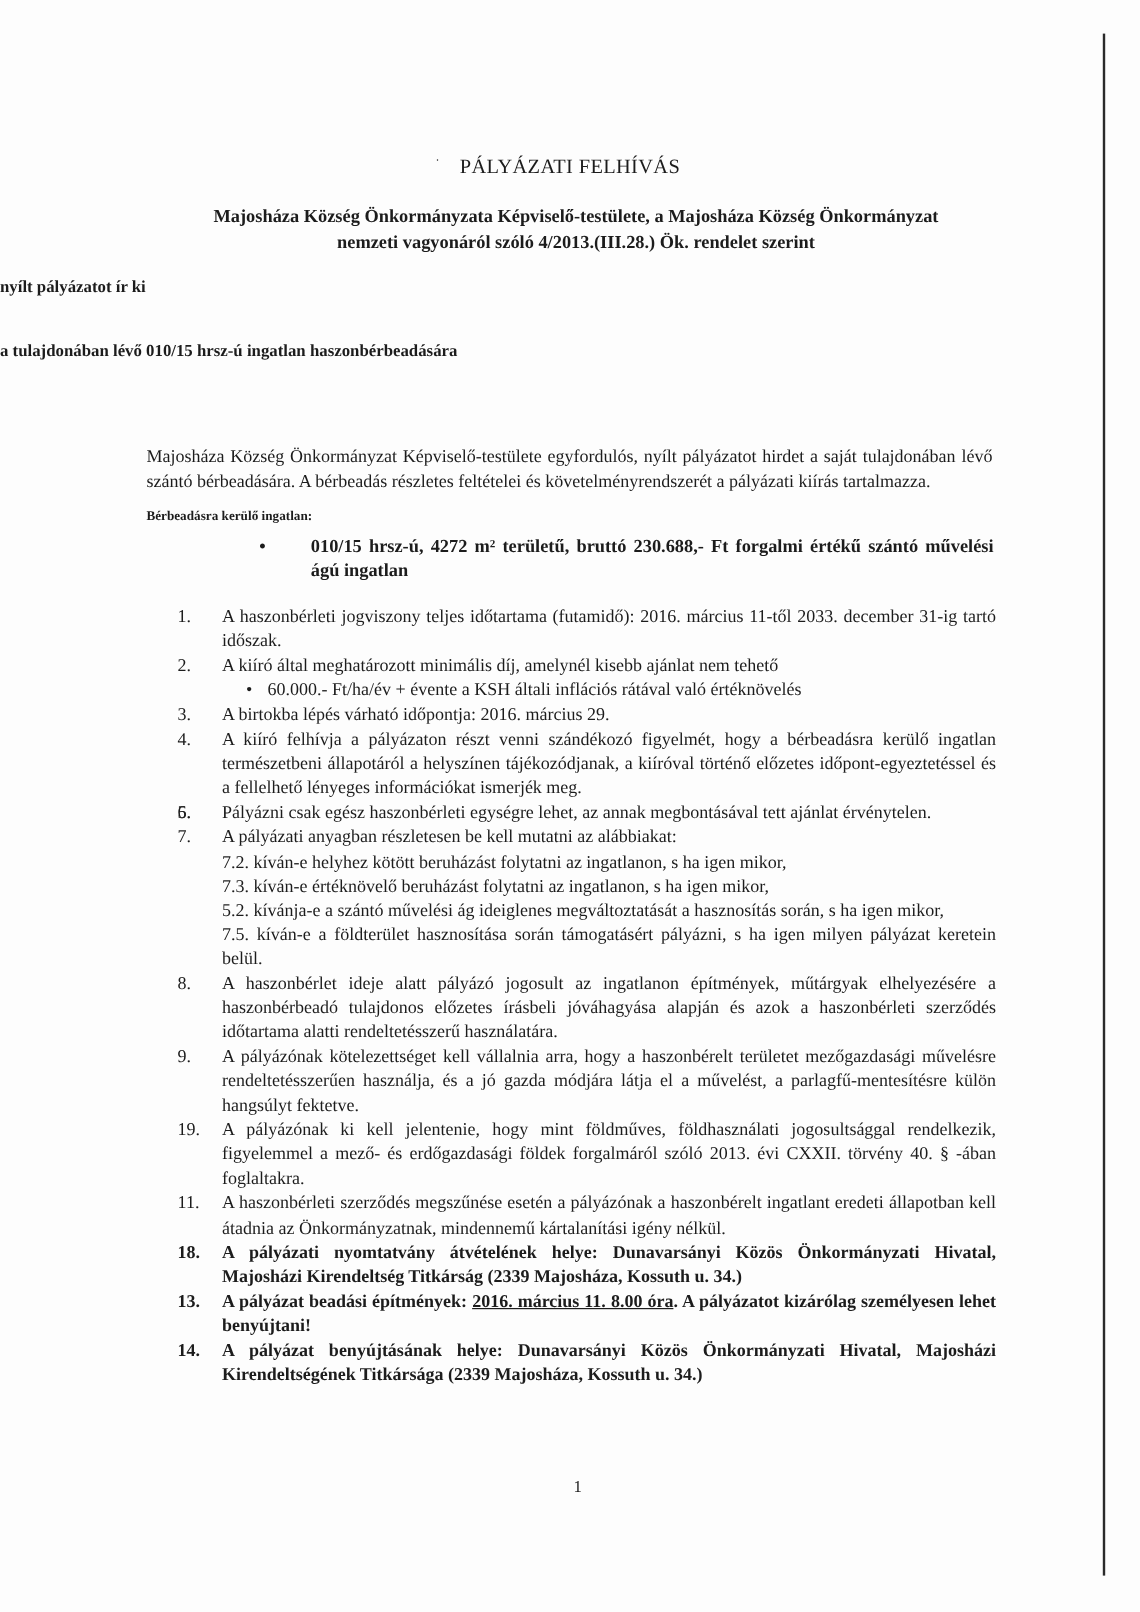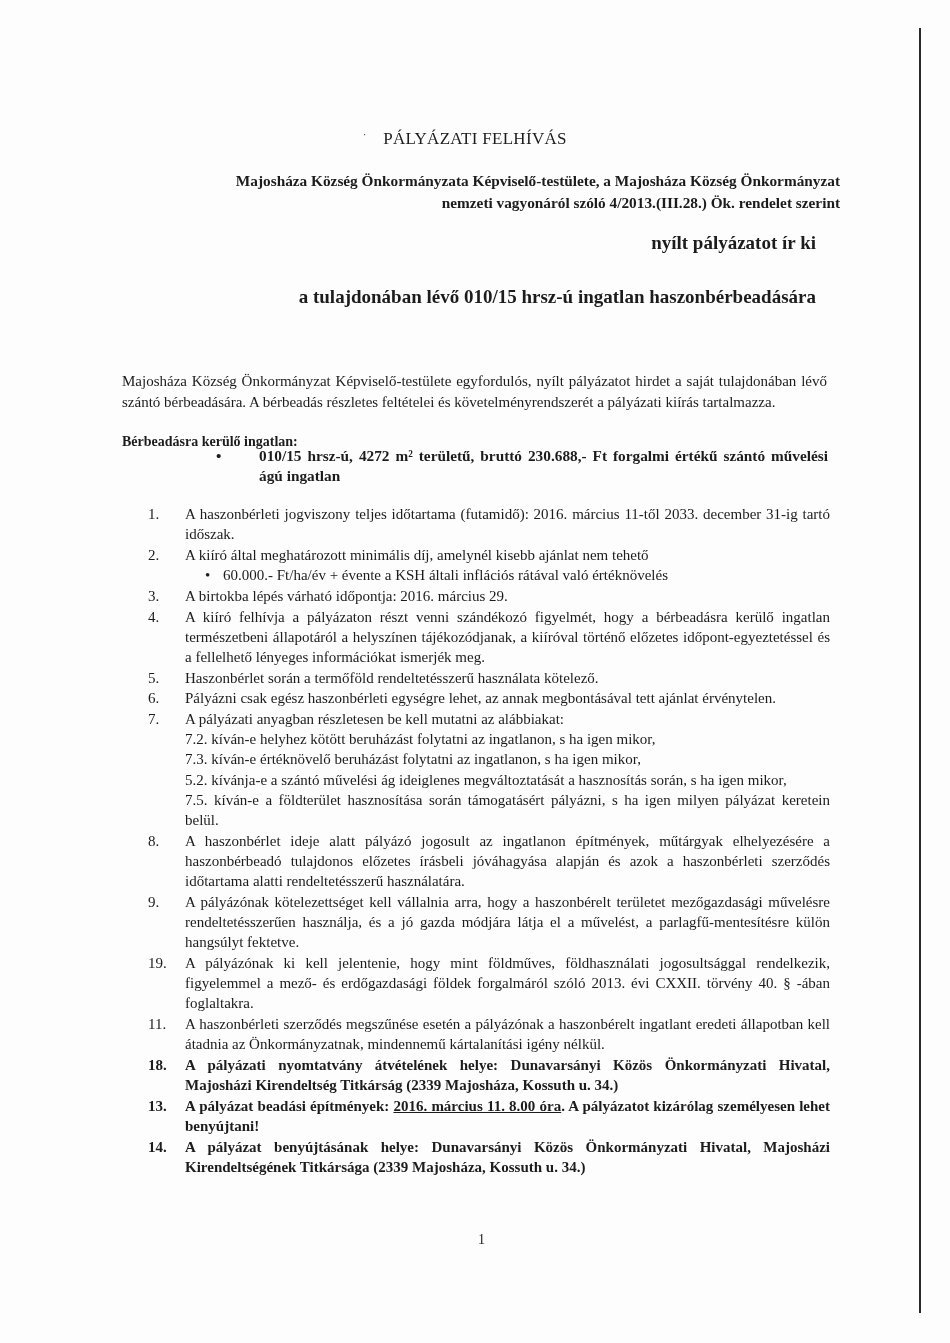--- a/index.html
+++ b/index.html
@@ -3,24 +3,24 @@
 <meta charset="utf-8">
 <style>
   html, body { margin: 0; padding: 0; }
   body {
     width: 950px; height: 1343px; background: #fdfdfd; position: relative; overflow: hidden;
     font-family: "Liberation Serif", "DejaVu Serif", serif; color: #1c1c1c;
   }
   .edge-line { position: absolute; left: 919px; top: 28px; width: 2px; height: 1285px; background: #2a2a2a; }
   .title { position: absolute; top: 129px; left: 0; width: 950px; text-align: center; font-size: 17px; letter-spacing: 0.3px; }
   .title .dot { position: absolute; left: 363px; top: 0; font-size: 10px; }
-  .intro { position: absolute; top: 170px; left: 120px; width: 720px; text-align: right; font-weight: bold; font-size: 15.3px; line-height: 22px; }
-  .center-line { position: absolute; left: 0; width: 816px; text-align: right; font-weight: bold; font-size: 19px; }
+  .intro { position: absolute; top: 170px; left: 120px; width: 720px; text-align: center; font-weight: bold; font-size: 15.3px; line-height: 22px; }
+  .center-line { position: absolute; left: 0; width: 816px; text-align: left; font-weight: bold; font-size: 14px; }
   .para { position: absolute; top: 345px; left: 122px; width: 705px; text-align: justify; font-size: 15px; line-height: 20.5px; margin-top: 26px; }
-  .sub-heading { position: absolute; top: 434px; left: 122px; font-weight: bold; font-size: 14px; }
+  .sub-heading { position: absolute; top: 424px; left: 122px; font-weight: bold; font-size: 11px; }
   .prop { position: absolute; top: 446px; left: 218px; width: 610px; font-weight: bold; font-size: 15.3px; line-height: 20px; text-align: justify; }
   .prop .bullet { position: absolute; left: -2px; top: 0; }
   .prop .txt { display: block; margin-left: 41px; }
   ol.items { position: absolute; top: 504px; left: 140px; width: 690px; margin: 0; padding: 0; list-style: none; font-size: 15px; line-height: 20.2px; }
   ol.items li { position: relative; padding-left: 45px; text-align: justify; margin-bottom: 0.5px; }
   ol.items li .num { position: absolute; left: 8px; top: 0; }
   ol.items li.bold { font-weight: bold; }
   .subbullet { padding-left: 38px; position: relative; }
   .subbullet .b { position: absolute; left: 20px; }
   .subitem { display: block; }
@@ -53,21 +53,21 @@
   <span class="txt">010/15 hrsz-ú, 4272 m² területű, bruttó 230.688,- Ft forgalmi értékű szántó művelési ágú ingatlan</span>
 </div>
 
 <ol class="items">
   <li><span class="num">1.</span><span>A haszonbérleti jogviszony teljes időtartama (futamidő): 2016. március 11-től 2033. december 31-ig tartó időszak.</span></li>
   <li><span class="num">2.</span><span>A kiíró által meghatározott minimális díj, amelynél kisebb ajánlat nem tehető</span>
     <div class="subbullet"><span class="b">•</span><span>60.000.- Ft/ha/év + évente a KSH általi inflációs rátával való értéknövelés</span></div>
   </li>
   <li><span class="num">3.</span><span>A birtokba lépés várható időpontja: 2016. március 29.</span></li>
   <li><span class="num">4.</span><span>A kiíró felhívja a pályázaton részt venni szándékozó figyelmét, hogy a bérbeadásra kerülő ingatlan természetbeni állapotáról a helyszínen tájékozódjanak, a kiíróval történő előzetes időpont-egyeztetéssel és a fellelhető lényeges információkat ismerjék meg.</span></li>
-  <li><span class="num">5.</span><span>Haszonbérlet során a termőföld rendeltetésszerű használata kötelező.</span></li>
+  <li><span class="num">5.</span></li>
   <li><span class="num">6.</span><span>Pályázni csak egész haszonbérleti egységre lehet, az annak megbontásával tett ajánlat érvénytelen.</span></li>
   <li><span class="num">7.</span><span>A pályázati anyagban részletesen be kell mutatni az alábbiakat:</span>
     <span class="subitem">7.2. kíván-e helyhez kötött beruházást folytatni az ingatlanon, s ha igen mikor,</span>
     <span class="subitem">7.3. kíván-e értéknövelő beruházást folytatni az ingatlanon, s ha igen mikor,</span>
     <span class="subitem">5.2. kívánja-e a szántó művelési ág ideiglenes megváltoztatását a hasznosítás során, s ha igen mikor,</span>
     <span class="subitem">7.5. kíván-e a földterület hasznosítása során támogatásért pályázni, s ha igen milyen pályázat keretein belül.</span>
   </li>
   <li><span class="num">8.</span><span>A haszonbérlet ideje alatt pályázó jogosult az ingatlanon építmények, műtárgyak elhelyezésére a haszonbérbeadó tulajdonos előzetes írásbeli jóváhagyása alapján és azok a haszonbérleti szerződés időtartama alatti rendeltetésszerű használatára.</span></li>
   <li><span class="num">9.</span><span>A pályázónak kötelezettséget kell vállalnia arra, hogy a haszonbérelt területet mezőgazdasági művelésre rendeltetésszerűen használja, és a jó gazda módjára látja el a művelést, a parlagfű-mentesítésre külön hangsúlyt fektetve.</span></li>
   <li><span class="num">19.</span><span>A pályázónak ki kell jelentenie, hogy mint földműves, földhasználati jogosultsággal rendelkezik, figyelemmel a mező- és erdőgazdasági földek forgalmáról szóló 2013. évi CXXII. törvény 40. § -ában foglaltakra.</span></li>

